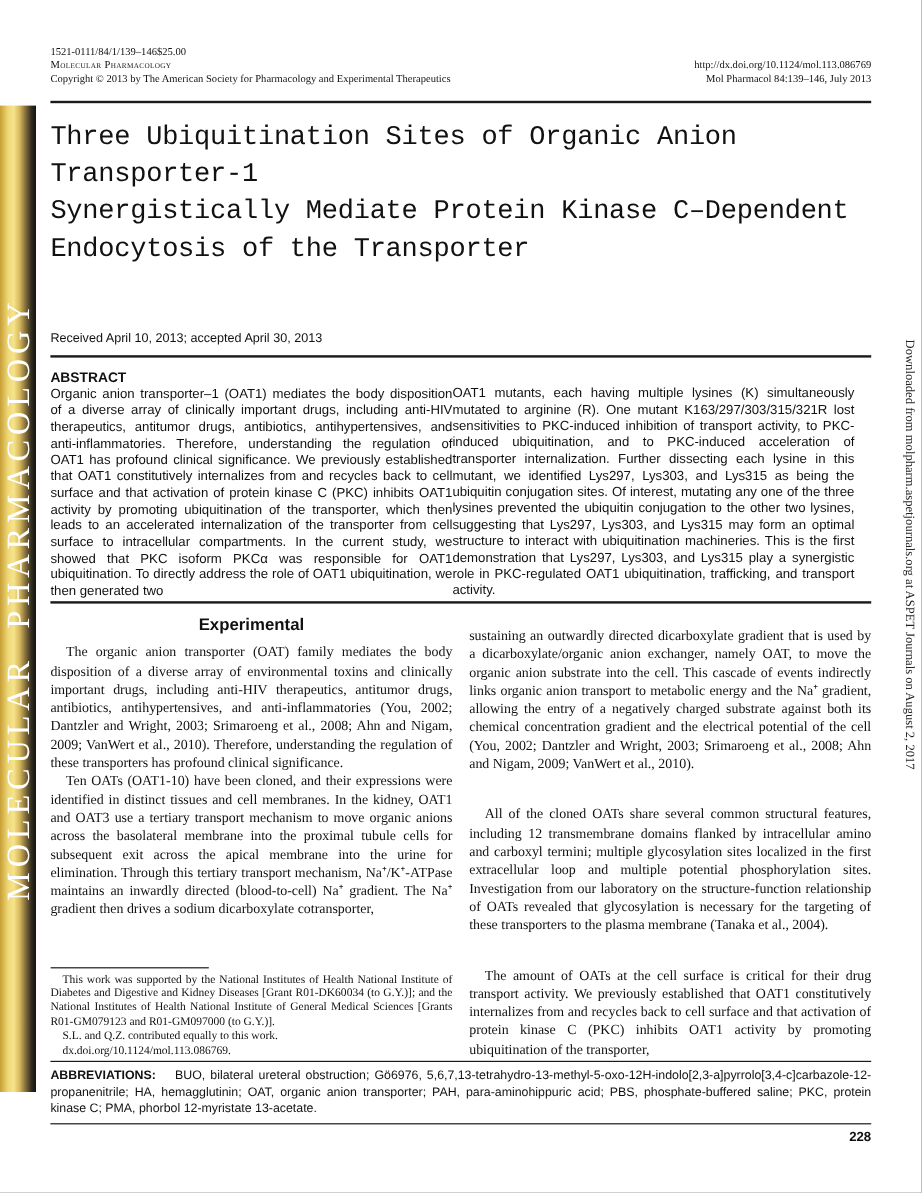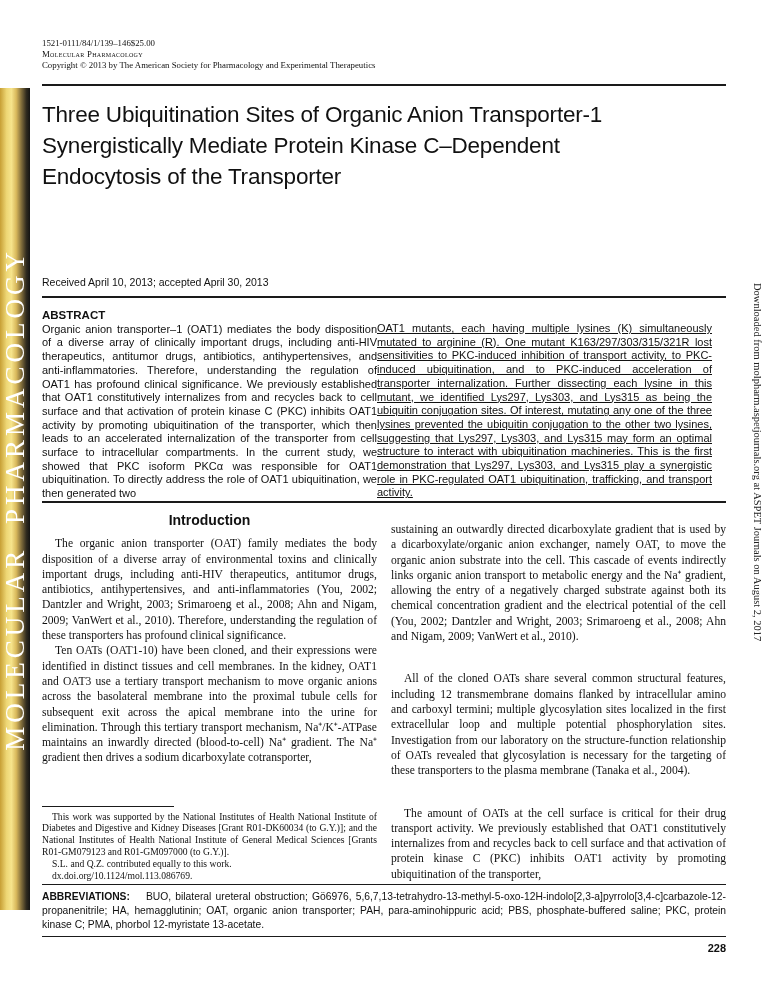--- a/index.html
+++ b/index.html
@@ -48,21 +48,21 @@
     position: absolute; left: 42px; right: 42px; top: 38px;
     display: flex; justify-content: space-between;
     font-size: 8.8px; line-height: 11px; align-items: flex-end;
   }
   .header .right { text-align: right; }
   .smallcaps { font-variant: small-caps; letter-spacing: 0.3px; }
   .rule1 { position: absolute; left: 42px; right: 42px; top: 84px; height: 2px; background: #1a1a1a; }
   
   .title {
     position: absolute; left: 42px; right: 42px; top: 99px;
-    font-family: Liberation Sans, sans-serif;
+    font-family: Liberation Mono, monospace;
     font-size: 22.5px; line-height: 31px; letter-spacing: -0.2px;
     color: #111;
   }
   .authors {
     position: absolute; left: 42px; right: 42px; top: 214px;
     font-family: "Liberation Sans", sans-serif;
     font-size: 15px; word-spacing: 3px;
   }
   .affiliation {
     position: absolute; left: 42px; right: 42px; top: 240px;
@@ -77,21 +77,21 @@
   }
   .rule2 { position: absolute; left: 42px; right: 42px; top: 296px; height: 1.5px; background: #1a1a1a; }
   
   .abstract {
     position: absolute; left: 42px; right: 42px; top: 309px; height: 190px;
     display: flex; overflow: hidden;
     font-family: "Liberation Sans", sans-serif;
     font-size: 11px; line-height: 13.7px;
   }
   .abstract .col { width: 335px; text-align: justify; }
-  .abstract .col.right { padding-top: 13px; text-decoration: underline; }
+  .abstract .col.right { padding-top: 13px; }
   .abstract-heading { font-weight: bold; font-size: 11.5px; }
   .rule3 { position: absolute; left: 42px; right: 42px; top: 501px; height: 1.5px; background: #1a1a1a; }
   
   .intro {
     position: absolute; left: 42px; right: 42px; top: 513px; height: 369px;
     display: flex; gap: 14px; overflow: hidden;
     font-size: 11.6px; line-height: 15.3px;
   }
   .intro .col { width: 335px; text-align: justify; display: flex; flex-direction: column; }
   .intro .col.right { padding-top: 9px; justify-content: space-between; }
@@ -136,20 +136,24 @@
   </div>
 
   <div class="watermark">Downloaded from molpharm.aspetjournals.org at ASPET Journals on August 2, 2017</div>
 
   <div class="header">
     <div class="left">
       <div>1521-0111/84/1/139–146$25.00</div>
       <div class="smallcaps">Molecular Pharmacology</div>
       <div>Copyright © 2013 by The American Society for Pharmacology and Experimental Therapeutics</div>
     </div>
+    <div class="right">
+      <div><a class="doi-link">http://dx.doi.org/10.1124/mol.113.086769</a></div>
+      <div>Mol Pharmacol 84:139–146, July 2013</div>
+    </div>
   </div>
   <div class="rule1"></div>
 
   <div class="title">
     <div>Three Ubiquitination Sites of Organic Anion Transporter-1</div>
     <div>Synergistically Mediate Protein Kinase C–Dependent</div>
     <div>Endocytosis of the Transporter</div>
   </div>
   <div class="received">Received April 10, 2013; accepted April 30, 2013</div>
   <div class="rule2"></div>
@@ -160,21 +164,21 @@
       <div>Organic anion transporter–1 (OAT1) mediates the body disposition of a diverse array of clinically important drugs, including anti-HIV therapeutics, antitumor drugs, antibiotics, antihypertensives, and anti-inflammatories. Therefore, understanding the regulation of OAT1 has profound clinical significance. We previously established that OAT1 constitutively internalizes from and recycles back to cell surface and that activation of protein kinase C (PKC) inhibits OAT1 activity by promoting ubiquitination of the transporter, which then leads to an accelerated internalization of the transporter from cell surface to intracellular compartments. In the current study, we showed that PKC isoform PKCα was responsible for OAT1 ubiquitination. To directly address the role of OAT1 ubiquitination, we then generated two</div>
     </div>
     <div class="col right">
       <div>OAT1 mutants, each having multiple lysines (K) simultaneously mutated to arginine (R). One mutant K163/297/303/315/321R lost sensitivities to PKC-induced inhibition of transport activity, to PKC-induced ubiquitination, and to PKC-induced acceleration of transporter internalization. Further dissecting each lysine in this mutant, we identified Lys297, Lys303, and Lys315 as being the ubiquitin conjugation sites. Of interest, mutating any one of the three lysines prevented the ubiquitin conjugation to the other two lysines, suggesting that Lys297, Lys303, and Lys315 may form an optimal structure to interact with ubiquitination machineries. This is the first demonstration that Lys297, Lys303, and Lys315 play a synergistic role in PKC-regulated OAT1 ubiquitination, trafficking, and transport activity.</div>
     </div>
   </div>
   <div class="rule3"></div>
 
   <div class="intro">
     <div class="col">
-      <div class="intro-heading">Introduction</div>
+      <div class="intro-heading">Experimental</div>
       <p class="indent">The organic anion transporter (OAT) family mediates the body disposition of a diverse array of environmental toxins and clinically important drugs, including anti-HIV therapeutics, antitumor drugs, antibiotics, antihypertensives, and anti-inflammatories (You, 2002; Dantzler and Wright, 2003; Srimaroeng et al., 2008; Ahn and Nigam, 2009; VanWert et al., 2010). Therefore, understanding the regulation of these transporters has profound clinical significance.</p>
       <p class="indent">Ten OATs (OAT1-10) have been cloned, and their expressions were identified in distinct tissues and cell membranes. In the kidney, OAT1 and OAT3 use a tertiary transport mechanism to move organic anions across the basolateral membrane into the proximal tubule cells for subsequent exit across the apical membrane into the urine for elimination. Through this tertiary transport mechanism, Na⁺/K⁺-ATPase maintains an inwardly directed (blood-to-cell) Na⁺ gradient. The Na⁺ gradient then drives a sodium dicarboxylate cotransporter,</p>
       <div class="footnote">
         <div class="footnote-rule"></div>
         <p>This work was supported by the National Institutes of Health National Institute of Diabetes and Digestive and Kidney Diseases [Grant R01-DK60034 (to G.Y.)]; and the National Institutes of Health National Institute of General Medical Sciences [Grants R01-GM079123 and R01-GM097000 (to G.Y.)].</p>
         <p>S.L. and Q.Z. contributed equally to this work.</p>
         <p><a class="doi-link">dx.doi.org/10.1124/mol.113.086769.</a></p>
       </div>
     </div>
     <div class="col right">

